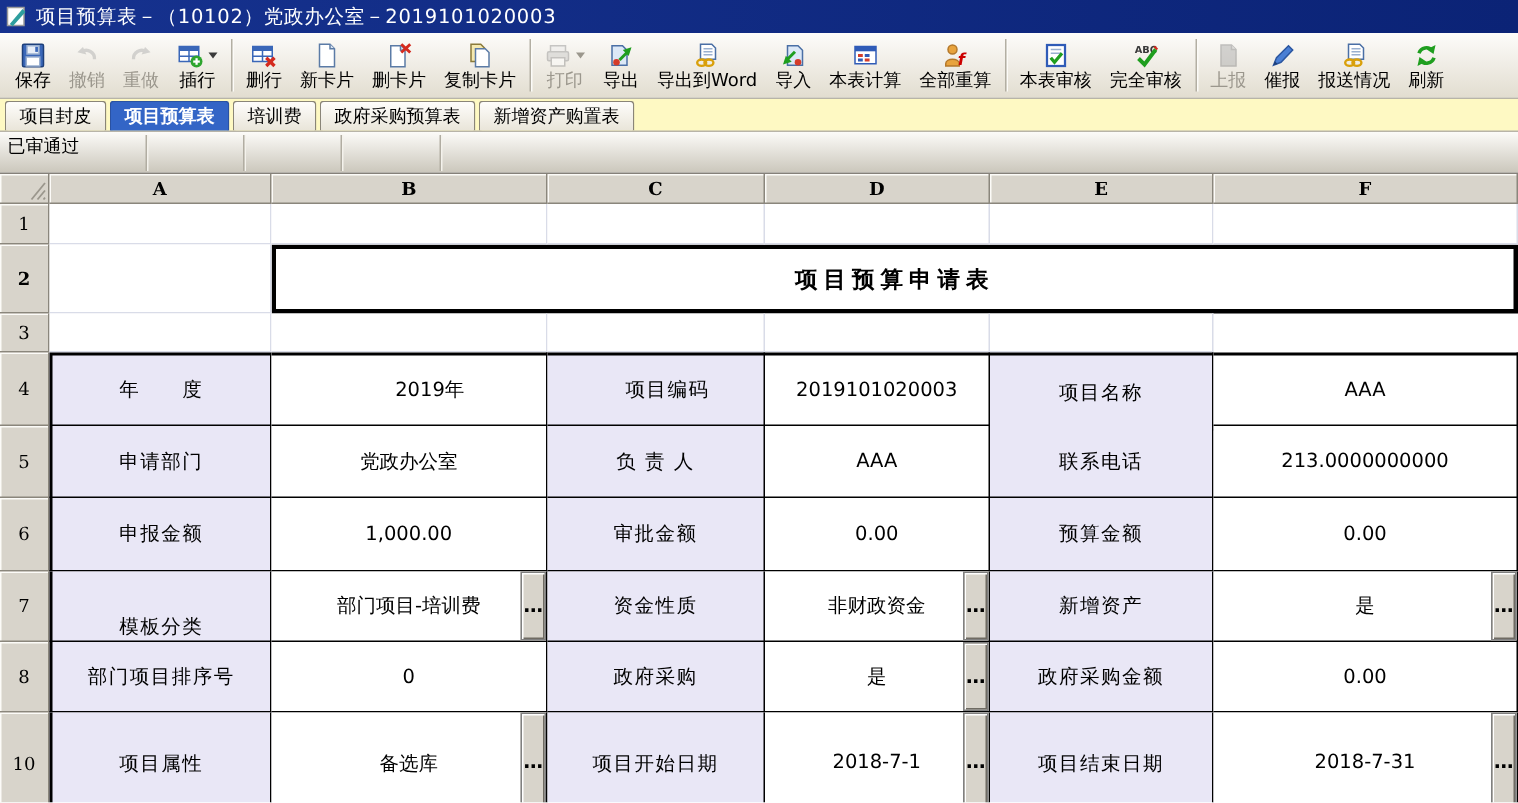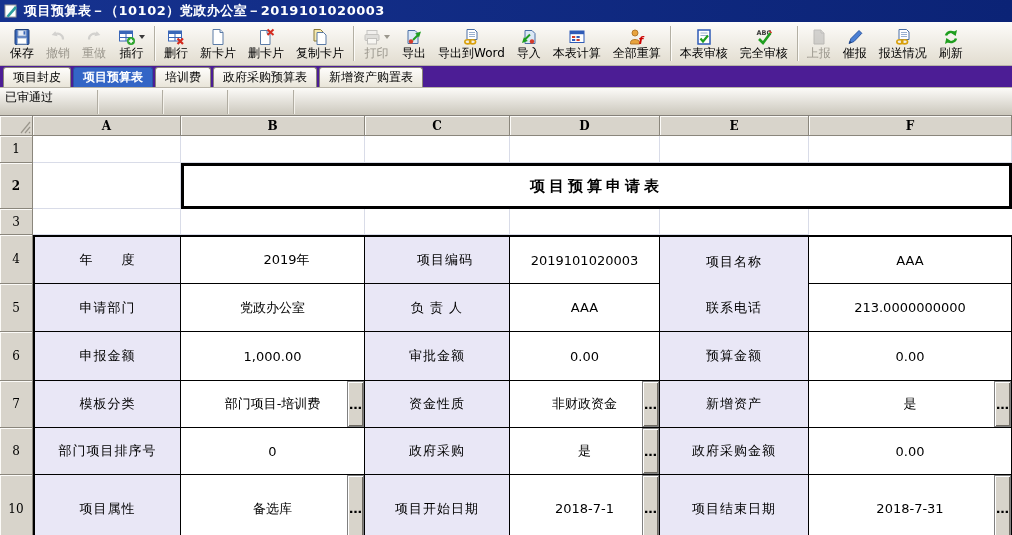--- a/index.html
+++ b/index.html
@@ -3,36 +3,36 @@
 <meta charset="utf-8">
 <style>
   * { margin:0; padding:0; box-sizing:border-box; }
   html,body { width:1012px; height:535px; overflow:hidden; }
   body { font-family:"DejaVu Sans","Liberation Sans",sans-serif; background:#fff; }
   .window { width:1012px; height:535px; overflow:hidden; position:relative; background:#fff; }
 
   
   .titlebar { height:22px; background:linear-gradient(90deg,#16328f,#0b2376); display:flex; align-items:center; padding-left:3px; }
   .titleicon { width:18px; height:18px; display:flex; align-items:center; }
-  .titletext { color:#fff; font-weight:bold; font-size:13px; margin-left:3px; letter-spacing:.5px; white-space:nowrap;text-align:right; }
+  .titletext { color:#fff; font-weight:normal; font-size:13px; margin-left:3px; letter-spacing:.5px; white-space:nowrap;text-align:right; }
 
   
   .toolbar { height:44px; background:linear-gradient(#fdfcfa,#e2ddd0); border-bottom:1px solid #b8b4a8; display:flex; align-items:center; padding-left:4px; overflow:hidden; }
   .tbtn { display:flex; flex-direction:column; align-items:center; justify-content:center; padding:2px 6px; font-size:12px; color:#000; white-space:nowrap; cursor:default; }
   .tbtn.disabled { color:#9b978d;text-align:center; }
   .tbtn.disabled .tico svg { filter:grayscale(1) opacity(.45); }
   .tico-row { display:flex; align-items:center; height:19px; }
   .tico { width:18px; height:18px; display:block; }
   .dd { width:0; height:0; border-left:3.5px solid transparent; border-right:3.5px solid transparent; border-top:4px solid #3a3a3a; margin-left:3px; }
   .tbtn.disabled .dd { border-top-color:#9b978d; }
   .tlabel { line-height:13px; }
   .tsep { width:1px; align-self:stretch; margin:4px 3px; background:#b3af a3; background:#b3afa3; box-shadow:1px 0 0 #fcfbf8; }
 
   
-  .tabbar { height:22px; background:#4c1d95; border-bottom:1px solid #b8b4a8; display:flex; align-items:flex-end; padding-left:3px; gap:2px; }
+  .tabbar { height:22px; background:#fef9c3; border-bottom:1px solid #b8b4a8; display:flex; align-items:flex-end; padding-left:3px; gap:2px; }
   .tab { height:20px; padding:0 9px; border:1px solid #8a8578; border-bottom:none; border-radius:3px 3px 0 0; background:linear-gradient(#fefdfb,#e9e5d9); font-size:12px; line-height:19px; white-space:nowrap; cursor:default; }
   .tab.active { background:#3365c6; border-color:#2a52a2; color:#fff; font-weight:bold; }
 
   
   .statusrow { height:28px; background:linear-gradient(#fcfbf8,#cbc7bc); border-bottom:1px solid #85817a; position:relative; font-size:12px; line-height:18px; padding-left:5px; }
   .ssep { position:absolute; top:2px; bottom:1px; width:1px; background:#b1ada2; box-shadow:1px 0 0 #f4f2ec; }
 
   
   .sheet { background:#fff; }
   .srow { display:flex; }
@@ -399,21 +399,21 @@
         </div>
         <div class="cell flabel" style="width: 149px; height: 49px;">
           <span>预算金额</span>
         </div>
         <div class="cell fvalue" style="width: 203px; height: 49px;">
           <span>0.00</span>
         </div>
       </div>
       <div class="srow" style="height: 47px;">
         <div class="rowhdr" style="width: 33px; height: 47px;">7</div>
-        <div class="cell flabel fleft" style="width: 148px; height: 47px;">
+        <div class="cell flabel fleft" style="width: 148px; height: 47px; align-items: flex-end;">
           <span>模板分类</span>
         </div>
         <div class="cell fvalue" style="width: 184px; height: 47px;">
           <span>部门项目-培训费</span>
           <div class="ebtn">…</div>
         </div>
         <div class="cell flabel" style="width: 145px; height: 47px;">
           <span>资金性质</span>
         </div>
         <div class="cell fvalue" style="width: 150px; height: 47px;">

